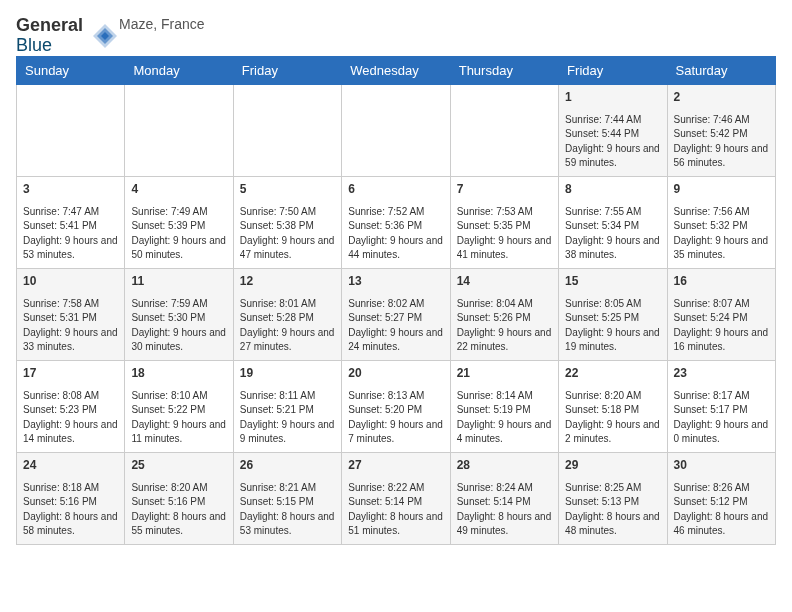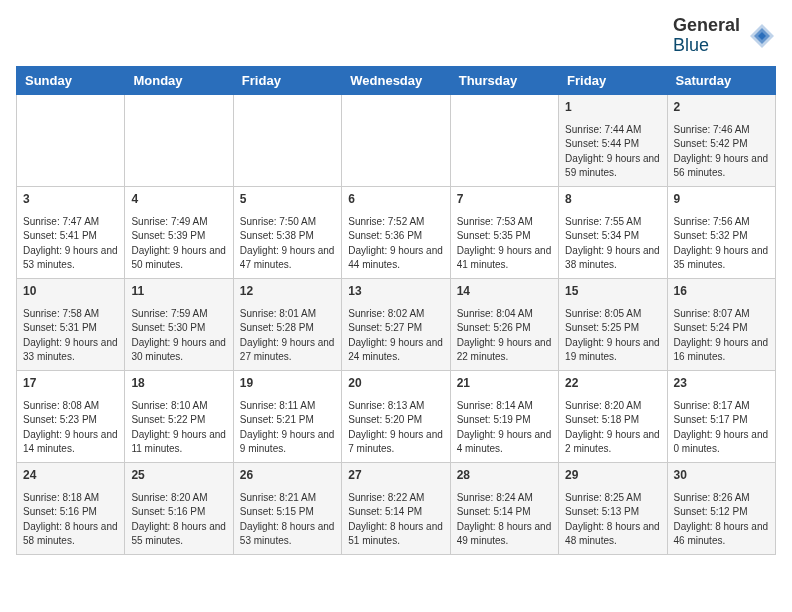--- a/index.html
+++ b/index.html
@@ -5,23 +5,22 @@
     * { box-sizing: border-box; margin: 0; padding: 0; }
     body {
       font-family: Arial, sans-serif;
       background: #fff;
       width: 792px;
       min-height: 612px;
       padding: 16px;
     }
     .header-area {
       display: flex;
-      justify-content: flex-end;
+      justify-content: flex-start;
       align-items: flex-start;
-      margin-bottom: 10px;
     }
     .logo {
       display: flex;
       align-items: center;
       gap: 4px;
     }
     .logo-text {
       display: flex;
       flex-direction: column;
       line-height: 1.1;
@@ -57,21 +56,21 @@
       width: 100%;
       border-collapse: collapse;
       table-layout: fixed;
     }
     thead th {
       background-color: #2a6ebb;
       color: white;
       text-align: left;
       padding: 6px 8px;
       font-size: 13px;
-      font-weight: bold;
+      font-weight: normal;
       border: 1px solid #2a6ebb;
     }
     tbody td {
       border: 1px solid #ccc;
       vertical-align: top;
       padding: 5px 6px;
       font-size: 10.5px;
       color: #333;
       height: 90px;
       background: #fff;
@@ -104,20 +103,21 @@
       <span class="logo-general">General</span>
       <span class="logo-blue">Blue</span>
     </div>
     <svg class="logo-icon" viewBox="0 0 28 28" xmlns="http://www.w3.org/2000/svg">
       <polygon points="14,2 26,14 14,26 2,14" fill="#2a6ebb" opacity="0.3"></polygon>
       <polygon points="14,6 22,14 14,22 6,14" fill="#2a6ebb" opacity="0.6"></polygon>
       <polygon points="14,10 18,14 14,18 10,14" fill="#2a6ebb"></polygon>
     </svg>
   </div>
   <div class="title-area">
+    <div class="location">Maze, France</div>
   </div>
 </div>
 
 <table>
   <thead>
     <tr>
       <th>Sunday</th>
       <th>Monday</th>
       <th>Friday</th>
       <th>Wednesday</th>

